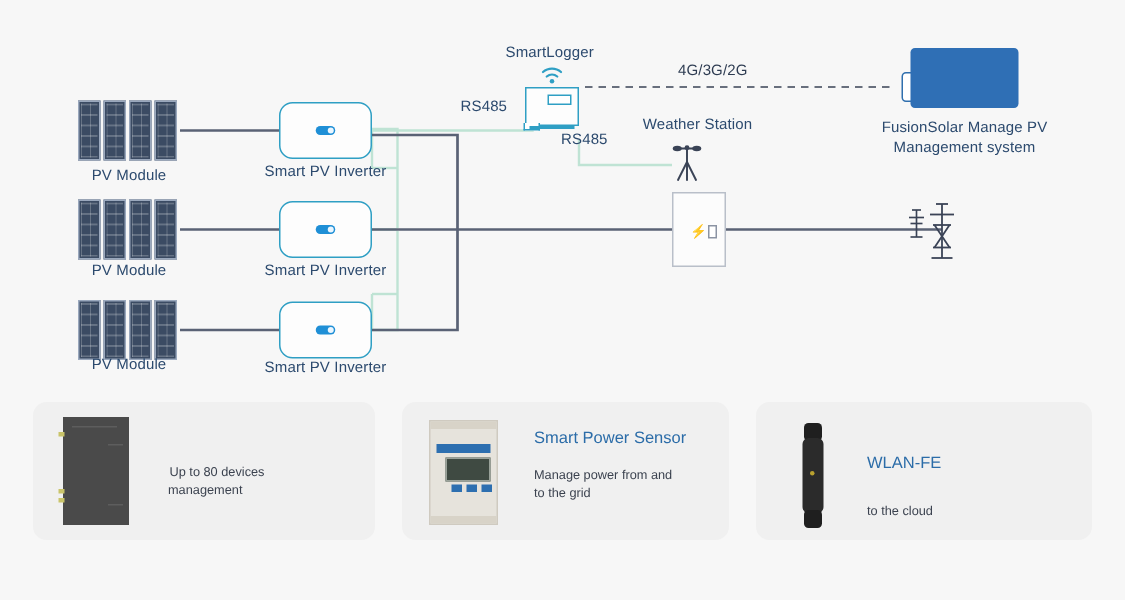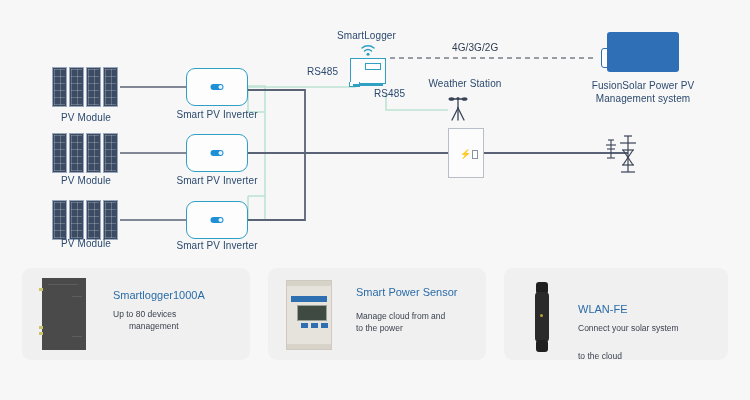--- a/index.html
+++ b/index.html
@@ -331,54 +331,52 @@
 
   <div class="lbl center" style="left:465px;top:78px;">Weather Station</div>
 
   <div class="psbox" style="left:448px;top:128px;">
     <div class="bolt">⚡</div>
     <div class="port"></div>
   </div>
 
   <div class="phone" style="left:601px;top:48px;"></div>
   <div class="globe" style="left:607px;top:32px;"></div>
-  <div class="lbl center" style="left:643px;top:80px;">FusionSolar Power PV</div>
+  <div class="lbl center" style="left:643px;top:80px;">FusionSolar Manage PV</div>
   <div class="lbl center" style="left:643px;top:93px;">Management system</div>
 
   <div class="card" style="left:22px;top:268px;width:228px;height:92px;"></div>
   <div class="dev-logger" style="left:42px;top:278px;">
     <div class="tab" style="left:-3px;top:10px;"></div>
     <div class="tab" style="left:-3px;top:48px;"></div>
     <div class="tab" style="left:-3px;top:54px;"></div>
     <div class="ln" style="left:6px;top:6px;width:30px;"></div>
     <div class="ln" style="left:30px;top:18px;width:10px;"></div>
     <div class="ln" style="left:30px;top:58px;width:10px;"></div>
   </div>
-  <div class="card-title" style="left:113px;top:288px;">Smartlogger1000A</div>
   <div class="card-desc" style="left:113px;top:308px;">Up to 80 devices</div>
-  <div class="card-desc" style="left:129px;top:320px;">management</div>
+  <div class="card-desc" style="left:112px;top:320px;">management</div>
 
   <div class="card" style="left:268px;top:268px;width:218px;height:92px;"></div>
   <div class="dev-meter" style="left:286px;top:280px;">
     <div class="rail" style="top:0;"></div>
     <div class="rail" style="bottom:0;"></div>
     <div class="strip"></div>
     <div class="screen"></div>
     <div class="btn" style="left:14px;"></div>
     <div class="btn" style="left:24px;"></div>
     <div class="btn" style="left:34px;"></div>
   </div>
   <div class="card-title" style="left:356px;top:285px;">Smart Power Sensor</div>
-  <div class="card-desc" style="left:356px;top:310px;">Manage cloud from and</div>
-  <div class="card-desc" style="left:356px;top:322px;">to the power</div>
+  <div class="card-desc" style="left:356px;top:310px;">Manage power from and</div>
+  <div class="card-desc" style="left:356px;top:322px;">to the grid</div>
 
   <div class="card" style="left:504px;top:268px;width:224px;height:92px;"></div>
   <div class="dev-dongle" style="left:534px;top:280px;">
     <div class="cap" style="top:2px;"></div>
     <div class="body"></div>
     <div class="cap" style="top:60px;"></div>
     <div class="dot"></div>
   </div>
   <div class="card-title" style="left:578px;top:302px;">WLAN-FE</div>
-  <div class="card-desc" style="left:578px;top:322px;">Connect your solar system</div>
-  <div class="card-desc" style="left:578px;top:334px;margin-top:16px;">to the cloud</div>
+  <div class="card-desc" style="left:578px;top:334px;">to the cloud</div>
 
 </div>
 
 </body></html>

